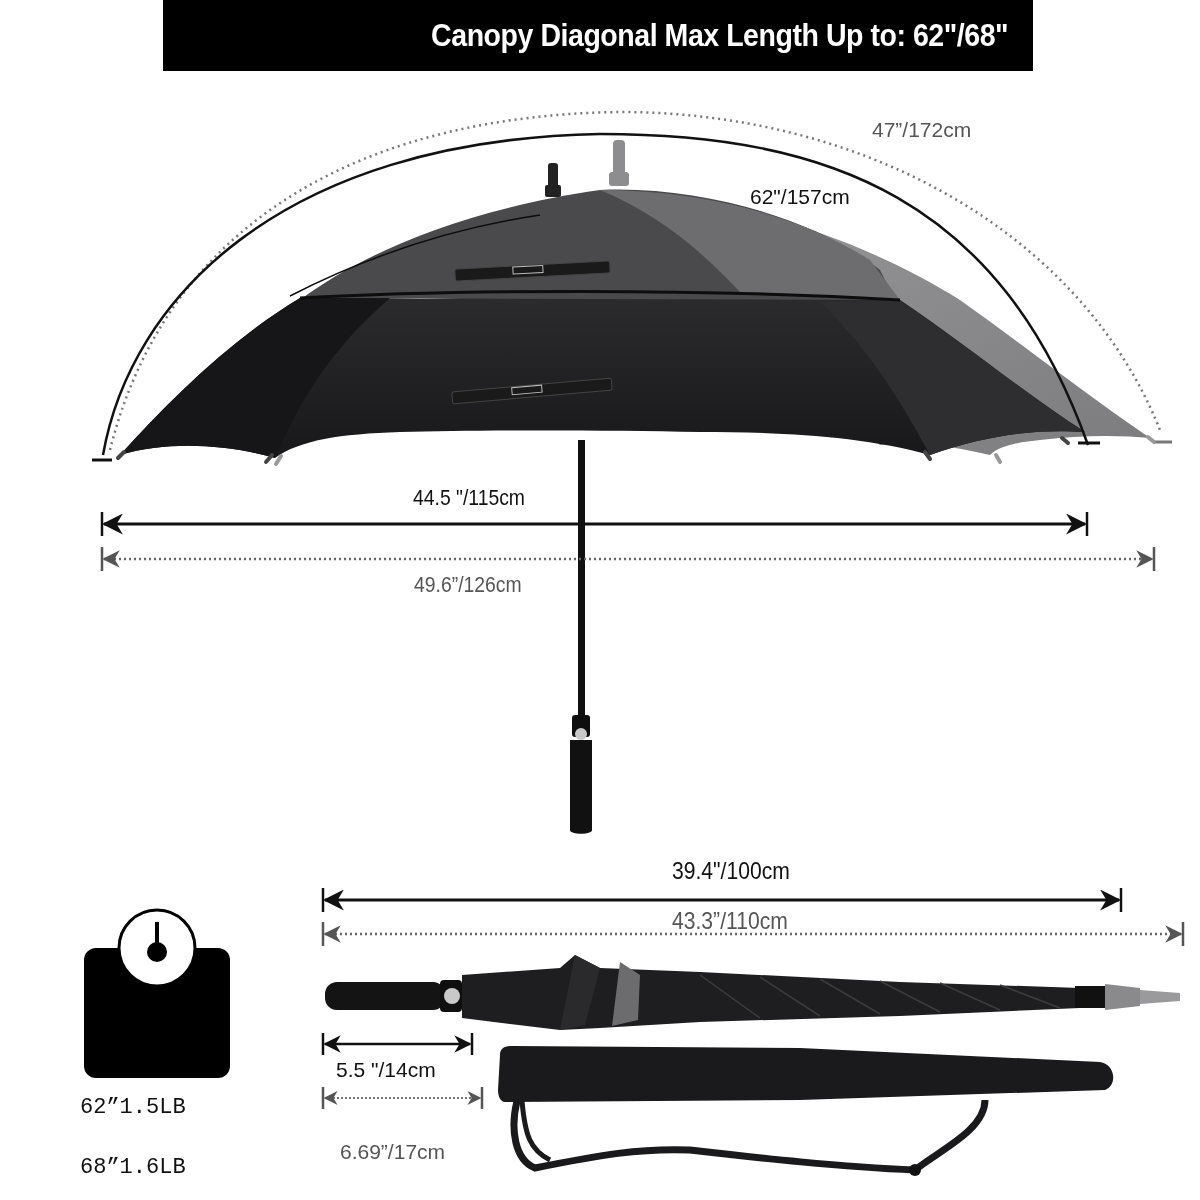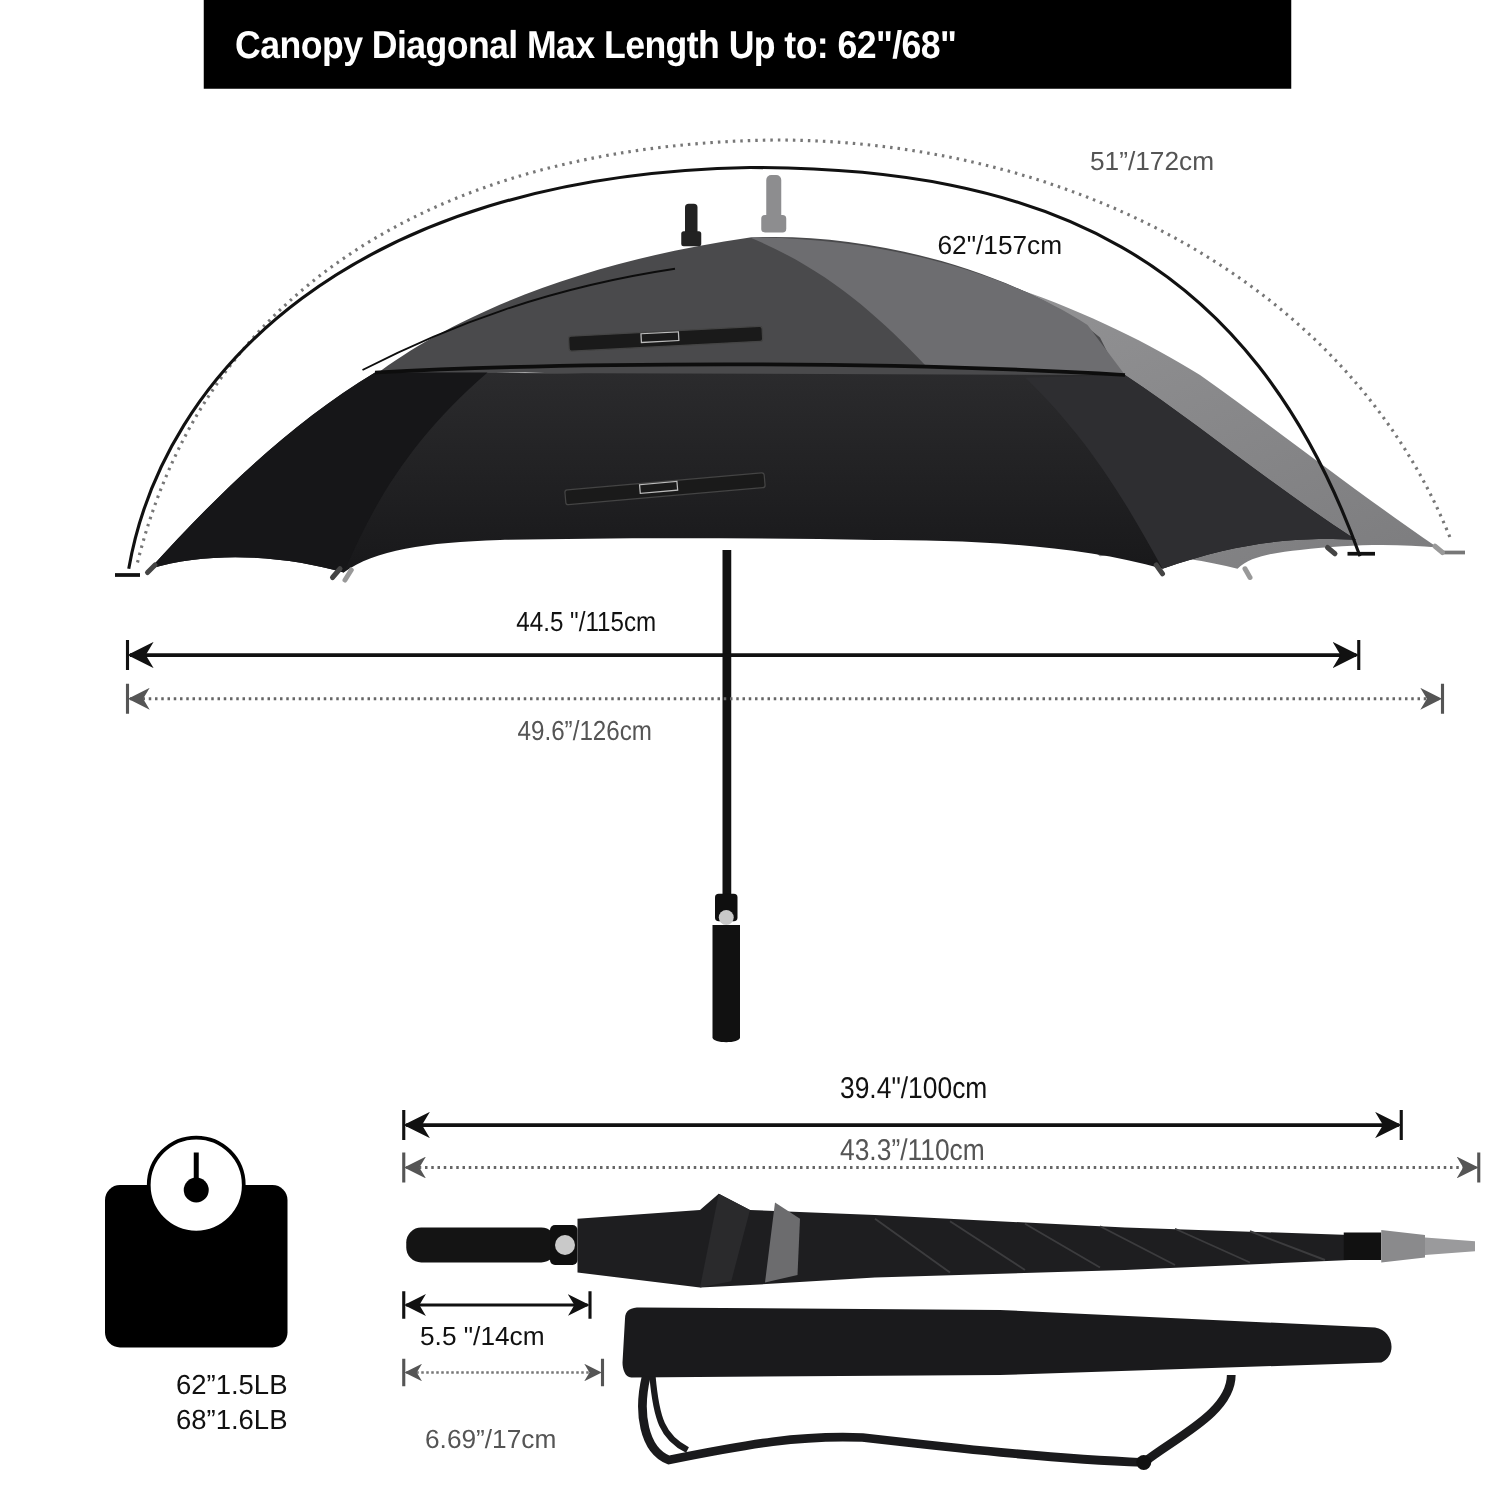--- a/index.html
+++ b/index.html
@@ -2,37 +2,37 @@
 <html><head>
   <meta charset="utf-8">
   <style>
     * { box-sizing: border-box; margin: 0; padding: 0; }
     html, body { width: 1200px; height: 1200px; background: #ffffff; overflow: hidden; }
     body { position: relative; font-family: "Liberation Sans", sans-serif; }
 
     .title-banner {
       position: absolute; left: 163px; top: 0; width: 870px; height: 71px;
       background: #000000; color: #ffffff;
-      display: flex; align-items: center; justify-content: flex-start;
+      display: flex; align-items: center; justify-content: flex-end;
     }
     .title-banner span {
       font-family: "Liberation Sans", sans-serif; font-weight: bold; font-size: 31px;
       letter-spacing: -0.5px; transform: scaleX(0.92); display: inline-block;
     }
 
     .label { position: absolute; white-space: nowrap; font-family: "Liberation Sans", sans-serif; }
     .label.dark { color: #111111; }
     .label.grey { color: #555555; }
     .label.narrow { transform: scaleX(0.88); transform-origin: left center; }
 
     svg.stage { position: absolute; left: 0; top: 0; }
 
     .weight-text {
-      position: absolute; left: 80px; width: 150px; text-align: right;
-      font-size: 22px; color: #111; font-family: Liberation Sans, sans-serif;
+      position: absolute; left: 80px; width: 150px; text-align: left;
+      font-size: 22px; color: #111; font-family: Liberation Mono, monospace;
     }
   </style>
 </head>
 <body>
 
 <div class="title-banner">
   <span>Canopy Diagonal Max Length Up to: 62"/68"</span>
 </div>
 
 <svg class="stage" width="1200" height="1200" viewBox="0 0 1200 1200">
@@ -178,26 +178,26 @@
   </g>
 
   <g>
     <rect x="84" y="948" width="146" height="130" rx="12" fill="#000"></rect>
     <circle cx="157" cy="948" r="38" fill="#ffffff" stroke="#000" stroke-width="3"></circle>
     <line x1="157" y1="922" x2="157" y2="948" stroke="#000" stroke-width="4"></line>
     <circle cx="157" cy="952" r="10" fill="#000"></circle>
   </g>
 </svg>
 
-<div class="label grey" style="left:872px; top:118px; font-size:21px;">51”/172cm</div>
+<div class="label grey" style="left:872px; top:118px; font-size:21px;">47”/172cm</div>
 <div class="label dark" style="left:750px; top:185px; font-size:21px;">62"/157cm</div>
 
 <div class="label dark narrow" style="left:413px; top:485px; font-size:22px;">44.5 "/115cm</div>
 <div class="label grey narrow" style="left:414px; top:572px; font-size:22px;">49.6”/126cm</div>
 
 <div class="label dark narrow" style="left:672px; top:857px; font-size:24px;">39.4"/100cm</div>
 <div class="label grey narrow" style="left:672px; top:907px; font-size:24px;">43.3”/110cm</div>
 
 <div class="label dark" style="left:336px; top:1058px; font-size:21px;">5.5 "/14cm</div>
 <div class="label grey" style="left:340px; top:1140px; font-size:21px;">6.69”/17cm</div>
 
 <div class="weight-text" style="top:1095px;">62”1.5LB</div>
-<div class="weight-text" style="top:1123px;">68”1.6LB</div>
+<div class="weight-text" style="top:1155px;">68”1.6LB</div>
 
 </body></html>

